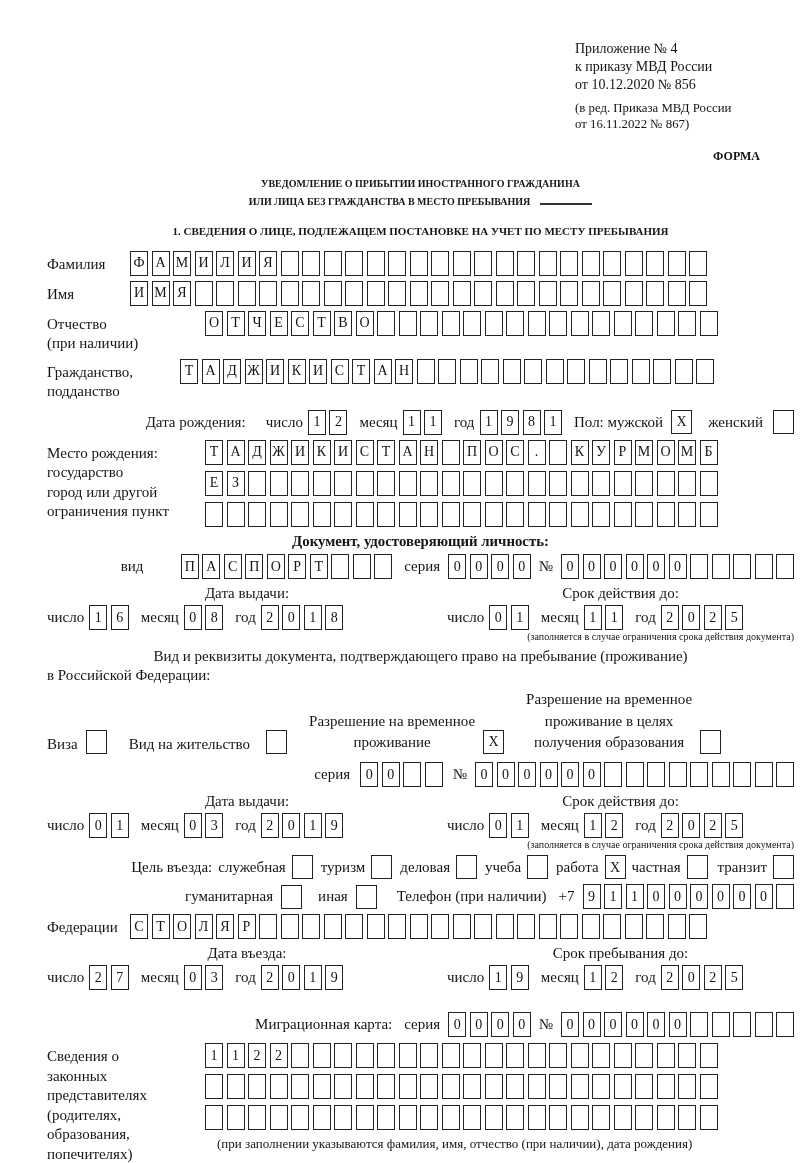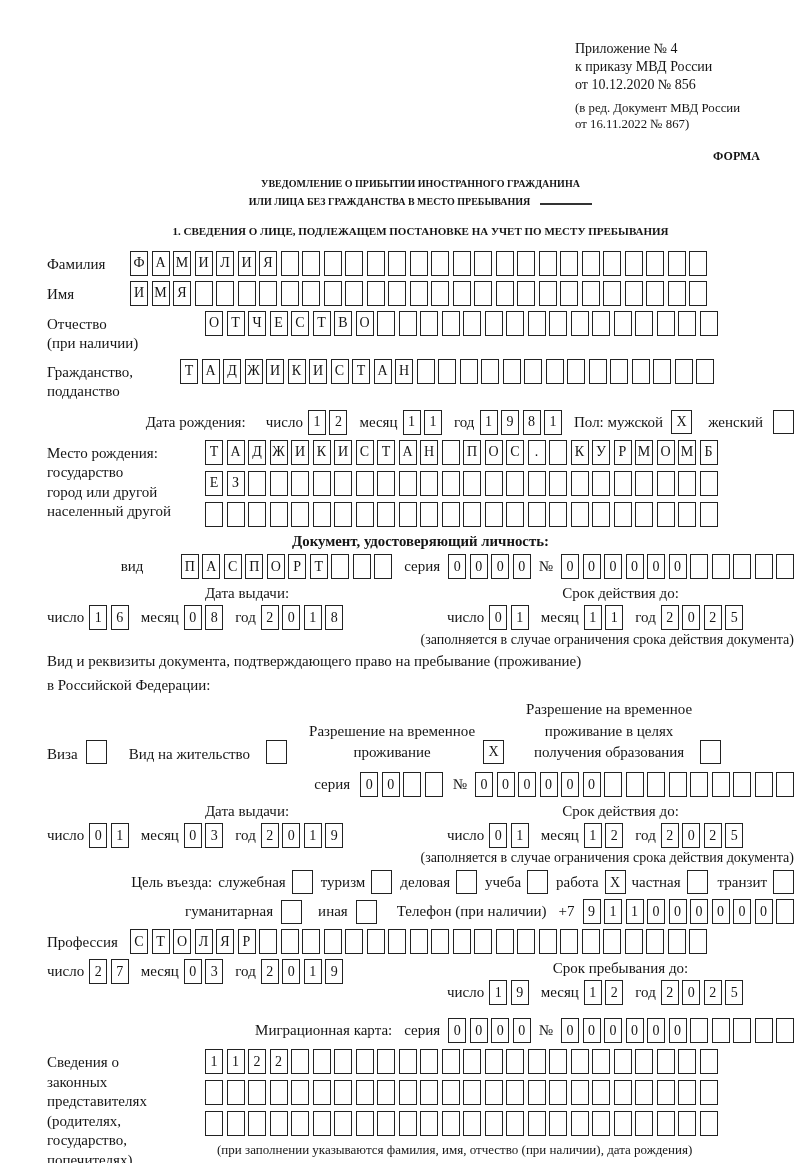--- a/index.html
+++ b/index.html
@@ -52,21 +52,21 @@
 
   
   .dates { display:flex; margin-bottom:1px; }
   .dgroup.left  { width:400px; }
   .dgroup.right { flex:1; }
   .dtitle { text-align:center; margin-bottom:2px; }
   .dcells { display:flex; align-items:center; }
   .dseg { display:inline-flex; align-items:center; margin-right:12px; }
   .dseg:last-child { margin-right:0; }
   .dlab { margin-right:5px; }
-  .dnote { text-align:right; font-size:14px; margin:1px 0 4px; }
+  .dnote { text-align:right; font-size:10px; margin:1px 0 4px; }
 
   
   .permits { display:flex; align-items:flex-end; margin:4px 0 8px; }
   .permits .pl { margin-top:3px; }
   .permits .gap8 { width:8px; } .permits .gap16 { width:16px; } .permits .gap22 { width:22px; }
   .plabel { text-align:center; line-height:1.45; }
   .plabel span { display:block; }
   .permits .cb { margin-top:2px; }
 
   .mr6 { margin-right:6px; } .mr8 { margin-right:8px; } .mr10 { margin-right:10px; }
@@ -78,21 +78,21 @@
 </style>
 </head>
 <body>
 
 <div class="page">
 
   <div class="appendix">
     <div>Приложение № 4</div>
     <div>к приказу МВД России</div>
     <div>от 10.12.2020 № 856</div>
-    <div class="amend first">(в ред. Документ МВД России</div>
+    <div class="amend first">(в ред. Приказа МВД России</div>
     <div class="amend">от 16.11.2022 № 867)</div>
   </div>
 
   <div class="form-label">ФОРМА</div>
 
   <div class="title">
     <div>УВЕДОМЛЕНИЕ О ПРИБЫТИИ ИНОСТРАННОГО ГРАЖДАНИНА</div>
     <div>
       <span>ИЛИ ЛИЦА БЕЗ ГРАЖДАНСТВА В МЕСТО ПРЕБЫВАНИЯ</span><span class="blank"></span>
     </div>
@@ -256,21 +256,21 @@
     <span class="box cb mr16">X</span>
     <span class="mr10">женский</span>
     <span class="box cb"></span>
   </div>
 
   <div class="frow">
     <div class="flabel w158">
       <span>Место рождения:</span>
       <span>государство</span>
       <span>город или другой</span>
-      <span>населенный другой</span>
+      <span>ограничения пункт</span>
     </div>
     <div class="stack">
       <div class="boxrow">
           <span class="box">Т</span>
           <span class="box">А</span>
           <span class="box">Д</span>
           <span class="box">Ж</span>
           <span class="box">И</span>
           <span class="box">К</span>
           <span class="box">И</span>
@@ -439,21 +439,21 @@
               <span class="box">0</span>
               <span class="box">2</span>
               <span class="box">5</span>
             </span>
           </span>
       </div>
     </div>
   </div>
   <div class="dnote">(заполняется в случае ограничения срока действия документа)</div>
 
-  <div style="margin-bottom:5px;">Вид и реквизиты документа, подтверждающего право на пребывание (проживание)</div>
+  <div style="text-align:center;">Вид и реквизиты документа, подтверждающего право на пребывание (проживание)</div>
   <div style="margin-bottom:4px;">в Российской Федерации:</div>
 
   <div class="permits">
     <span class="pl">Виза</span>
     <span class="gap8"></span>
     <span class="box cb"></span>
     <span class="gap22"></span>
     <span class="pl">Вид на жительство</span>
     <span class="gap16"></span>
     <span class="box cb"></span>
@@ -595,21 +595,21 @@
         <span class="box">0</span>
         <span class="box">0</span>
         <span class="box">0</span>
         <span class="box">0</span>
         <span class="box">0</span>
         <span class="box"></span>
       </span>
   </div>
 
   <div class="frow">
-    <div class="flabel w83">Профессия</div>
+    <div class="flabel w83">Федерации</div>
     <div class="boxrow">
         <span class="box">С</span>
         <span class="box">Т</span>
         <span class="box">О</span>
         <span class="box">Л</span>
         <span class="box">Я</span>
         <span class="box">Р</span>
         <span class="box"></span>
         <span class="box"></span>
         <span class="box"></span>
@@ -629,20 +629,21 @@
         <span class="box"></span>
         <span class="box"></span>
         <span class="box"></span>
         <span class="box"></span>
         <span class="box"></span>
       </div>
   </div>
 
   <div class="dates">
     <div class="dgroup left">
+      <div class="dtitle">Дата въезда:</div>
       <div class="dcells">
         <span class="dseg">
             <span class="dlab">число</span>
             <span class="boxrow">
               <span class="box">2</span>
               <span class="box">7</span>
             </span>
           </span>
         <span class="dseg">
             <span class="dlab">месяц</span>
@@ -685,21 +686,21 @@
               <span class="box">2</span>
               <span class="box">0</span>
               <span class="box">2</span>
               <span class="box">5</span>
             </span>
           </span>
       </div>
     </div>
   </div>
 
-  <div class="inline-row" style="margin-top:13px;">
+  <div class="inline-row" style="margin-top:22px;">
     <span class="mr12">Миграционная карта:</span>
     <span class="mr8">серия</span>
     <span class="boxrow mr8">
         <span class="box">0</span>
         <span class="box">0</span>
         <span class="box">0</span>
         <span class="box">0</span>
       </span>
     <span class="mr8">№</span>
     <span class="boxrow">
@@ -716,21 +717,21 @@
         <span class="box"></span>
       </span>
   </div>
 
   <div class="frow" style="margin-top:6px;">
     <div class="flabel w158">
       <span>Сведения о</span>
       <span>законных</span>
       <span>представителях</span>
       <span>(родителях,</span>
-      <span>государство,</span>
+      <span>образования,</span>
       <span>попечителях)</span>
     </div>
     <div>
       <div class="stack">
         <div class="boxrow">
             <span class="box">1</span>
             <span class="box">1</span>
             <span class="box">2</span>
             <span class="box">2</span>
             <span class="box"></span>

